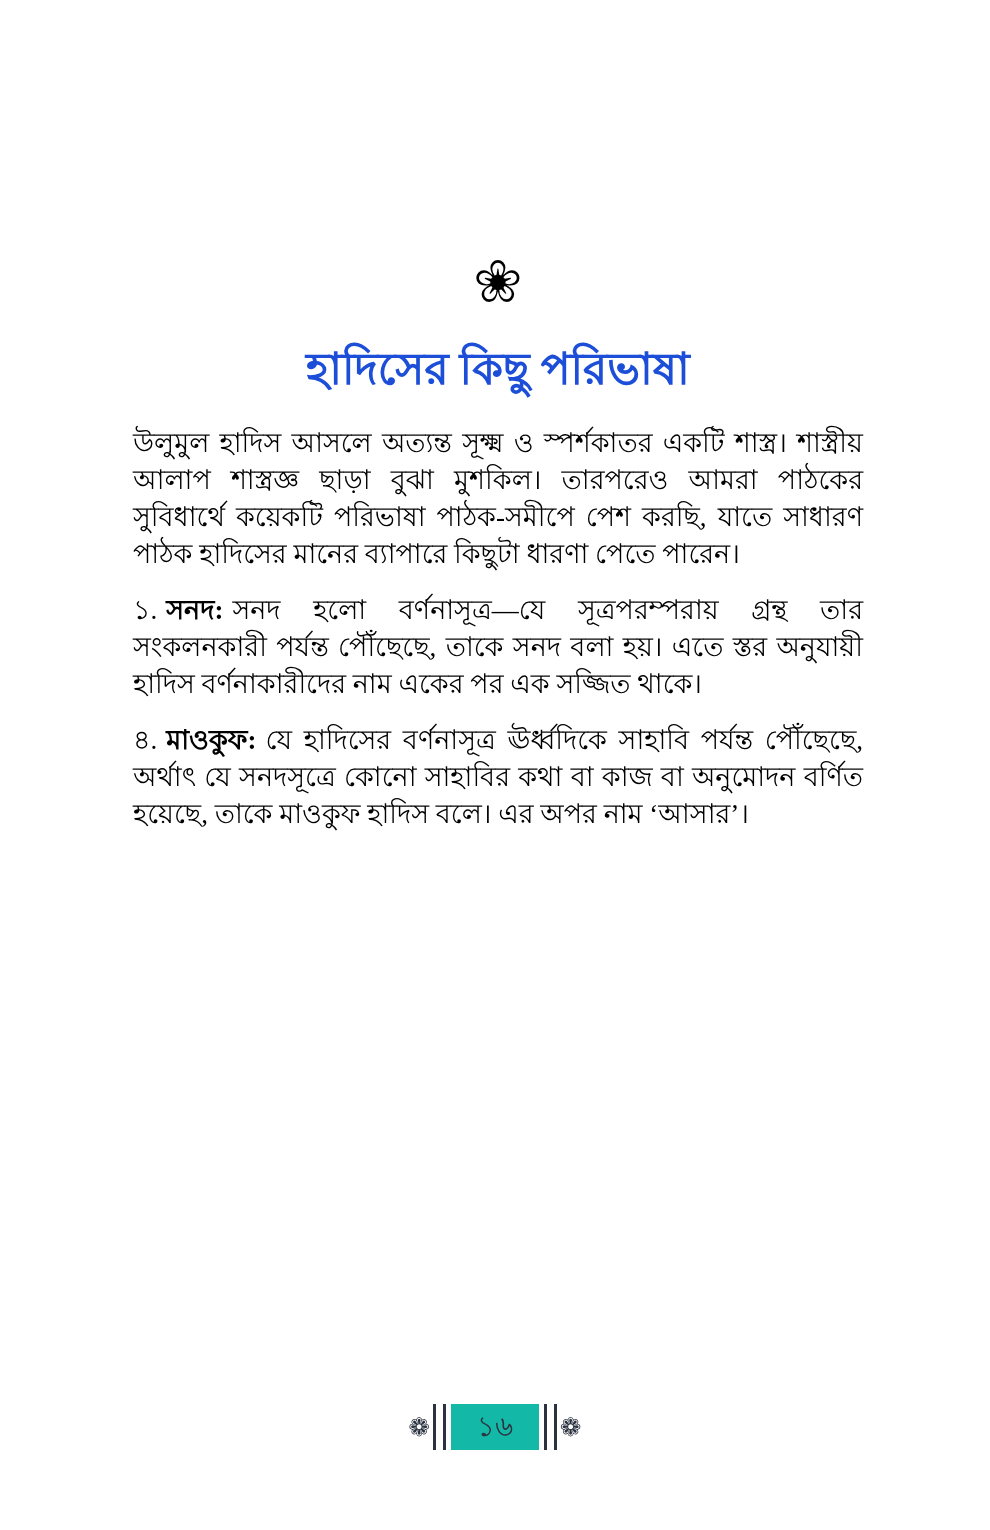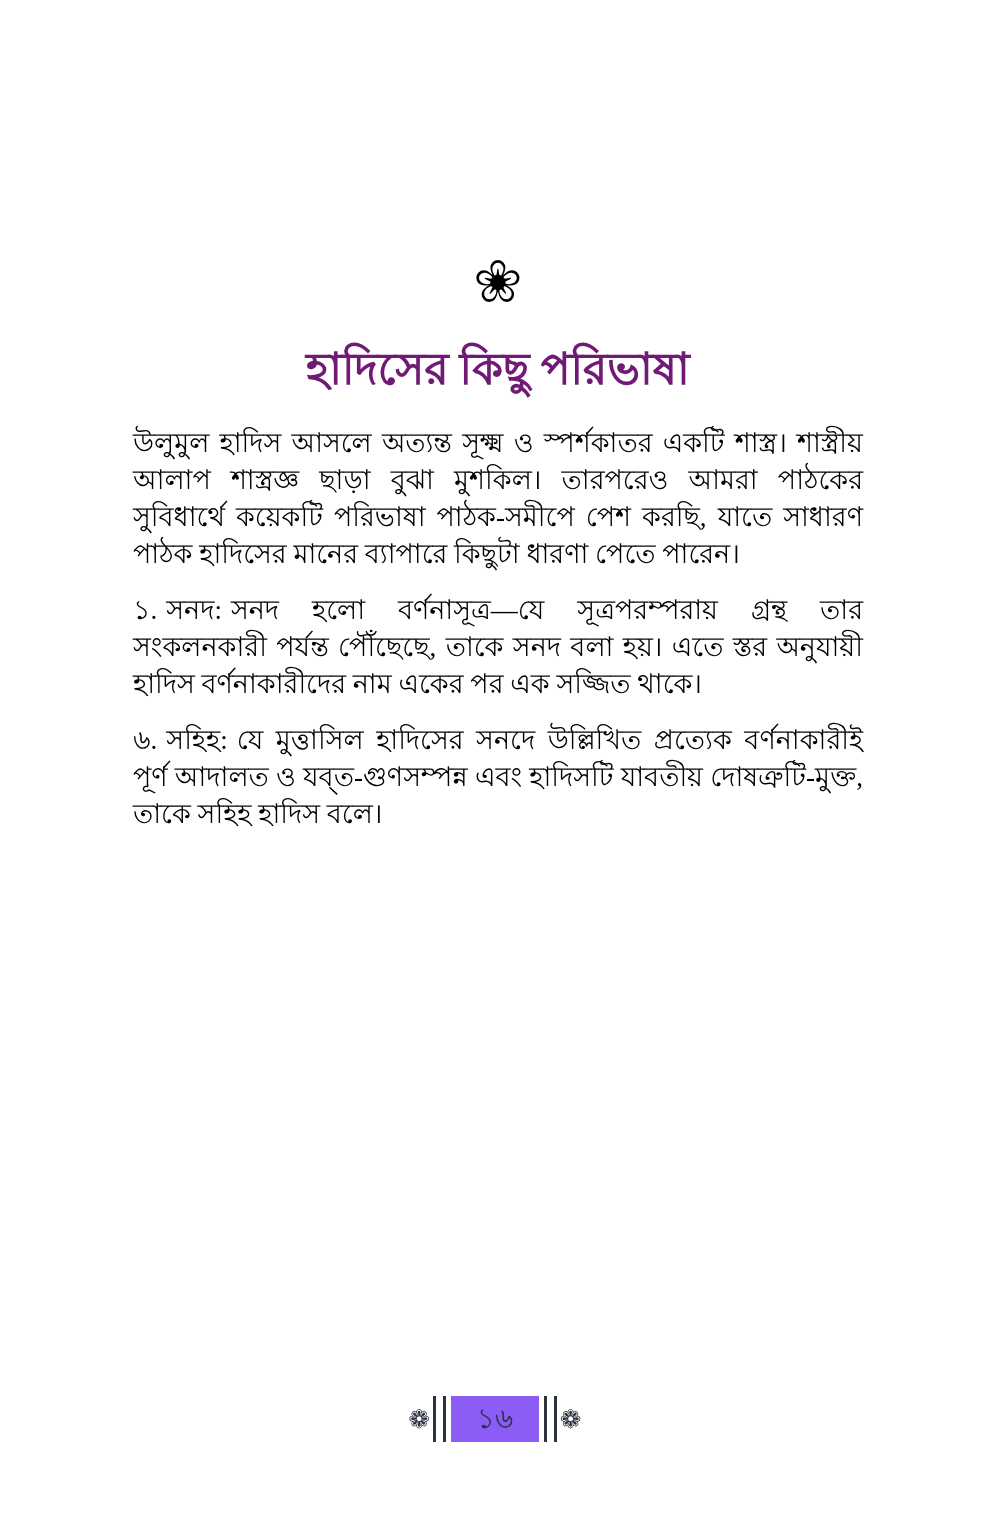--- a/index.html
+++ b/index.html
@@ -27,31 +27,31 @@
     font-size: 58px;
     line-height: 64px;
     color: #000000;
   }
   .page-title {
     margin-top: 30px;
     text-align: center;
     font-size: 44px;
     line-height: 52px;
     font-weight: 700;
-    color: #701a75;
+    color: #1d4ed8;
   }
   .body-text p {
     margin: 12px 0 19px 0;
     font-size: 27px;
     line-height: 37px;
     text-align: justify;
   }
   .body-text p.intro { margin-top: 21px; }
   .def .num { margin-right: 9px; }
-  .def .term { font-weight: 400; margin-right: 9px; }
+  .def .term { font-weight: 700; margin-right: 9px; }
   .footer {
     position: absolute;
     left: 0; top: 1396px;
     width: 990px;
     display: flex;
     align-items: center;
     justify-content: center;
     color: #2b3240;
   }
   .orn-flower {
@@ -62,49 +62,49 @@
   .orn-flower.right { transform: scaleX(-1); }
   .orn-bars {
     display: inline-block;
     width: 7px; height: 46px;
     border-left: 3px solid #2b3240;
     border-right: 3px solid #2b3240;
     margin: 0 3px;
   }
   .page-num {
     display: inline-block;
-    background: #8b5cf6;
+    background: #14b8a6;
     color: #2b3240;
     font-size: 28px;
     line-height: 32px;
     padding: 7px 26px;
-    margin: 0 2px;
+    margin: 8px 2px;
   }
 </style>
 </head>
 <body>
 
 <div class="page">
   <div class="content">
 
     <div class="ornament-top">❀</div>
 
     <h1 class="page-title">হাদিসের কিছু পরিভাষা</h1>
 
     <div class="body-text">
 
       <p class="intro">উলুমুল হাদিস আসলে অত্যন্ত সূক্ষ্ম ও স্পর্শকাতর একটি শাস্ত্র। শাস্ত্রীয় আলাপ শাস্ত্রজ্ঞ ছাড়া বুঝা মুশকিল। তারপরেও আমরা পাঠকের সুবিধার্থে কয়েকটি পরিভাষা পাঠক-সমীপে পেশ করছি, যাতে সাধারণ পাঠক হাদিসের মানের ব্যাপারে কিছুটা ধারণা পেতে পারেন।</p>
 
       <p class="def"><span class="num">১.</span><b class="term">সনদ:</b><span class="txt">সনদ হলো বর্ণনাসূত্র—যে সূত্রপরম্পরায় গ্রন্থ তার সংকলনকারী পর্যন্ত পৌঁছেছে, তাকে সনদ বলা হয়। এতে স্তর অনুযায়ী হাদিস বর্ণনাকারীদের নাম একের পর এক সজ্জিত থাকে।</span></p>
 
 
 
+      <p class="def"><span class="num">৪.</span><b class="term">মাওকুফ:</b><span class="txt">যে হাদিসের বর্ণনাসূত্র ঊর্ধ্বদিকে সাহাবি পর্যন্ত পৌঁছেছে, অর্থাৎ যে সনদসূত্রে কোনো সাহাবির কথা বা কাজ বা অনুমোদন বর্ণিত হয়েছে, তাকে মাওকুফ হাদিস বলে। এর অপর নাম ‘আসার’।</span></p>
 
 
-      <p class="def"><span class="num">৬.</span><b class="term">সহিহ:</b><span class="txt">যে মুত্তাসিল হাদিসের সনদে উল্লিখিত প্রত্যেক বর্ণনাকারীই পূর্ণ আদালত ও যব্‌ত-গুণসম্পন্ন এবং হাদিসটি যাবতীয় দোষত্রুটি-মুক্ত, তাকে সহিহ হাদিস বলে।</span></p>
 
 
     </div>
   </div>
 
   <div class="footer">
     <span class="orn-flower left">❁</span>
     <span class="orn-bars"></span>
     <span class="page-num">১৬</span>
     <span class="orn-bars"></span>

